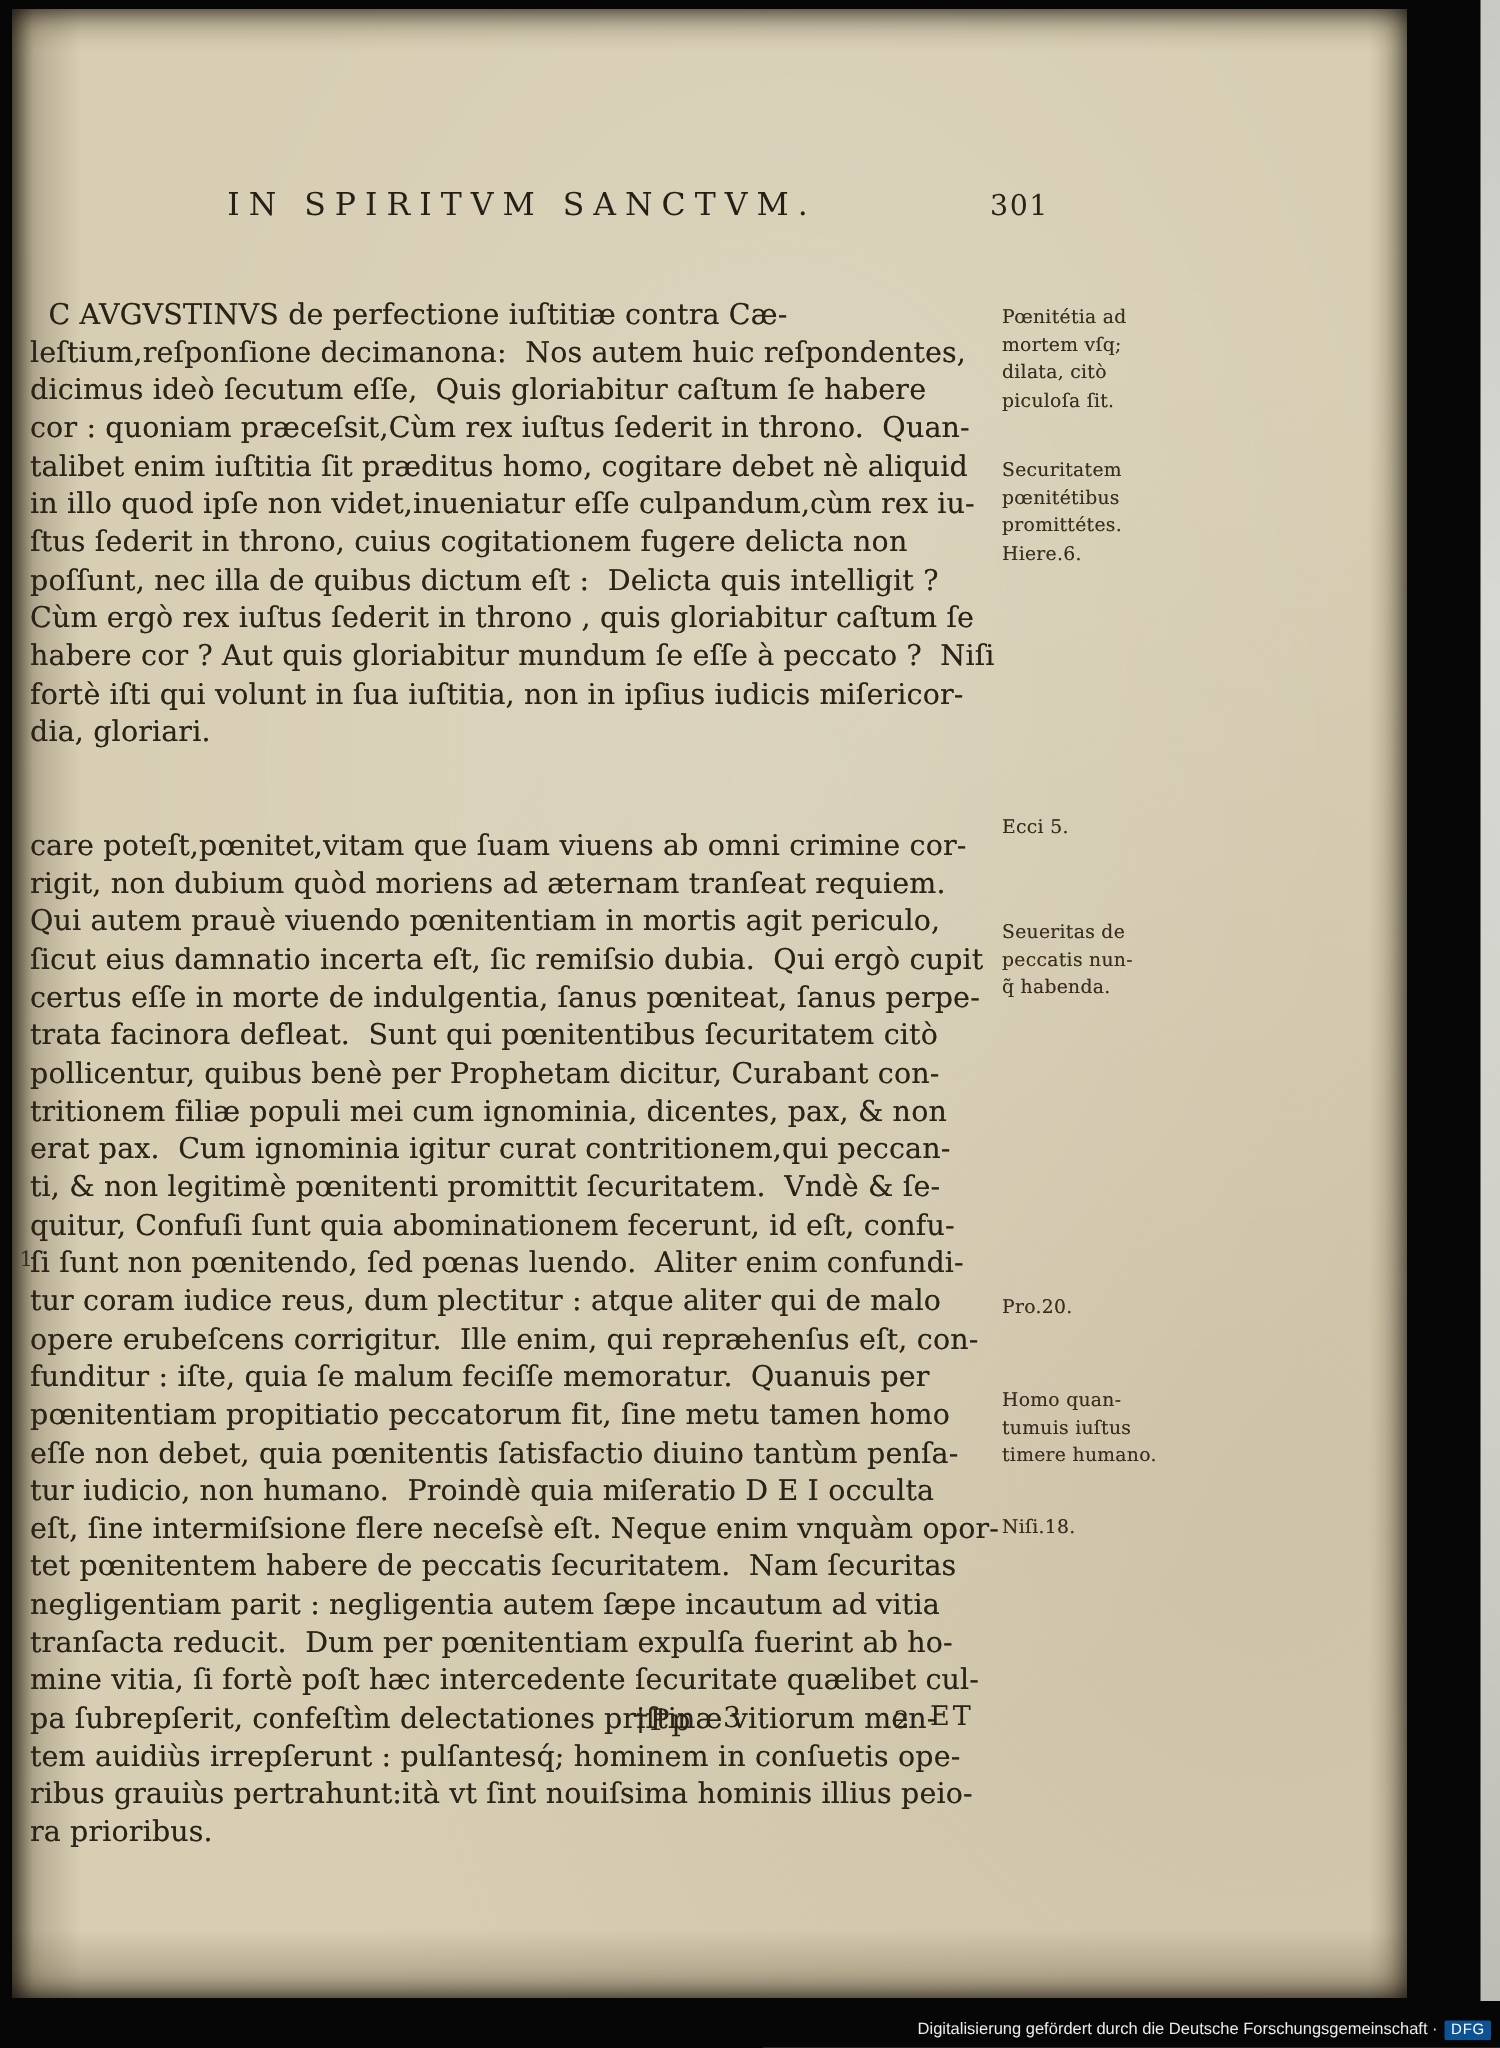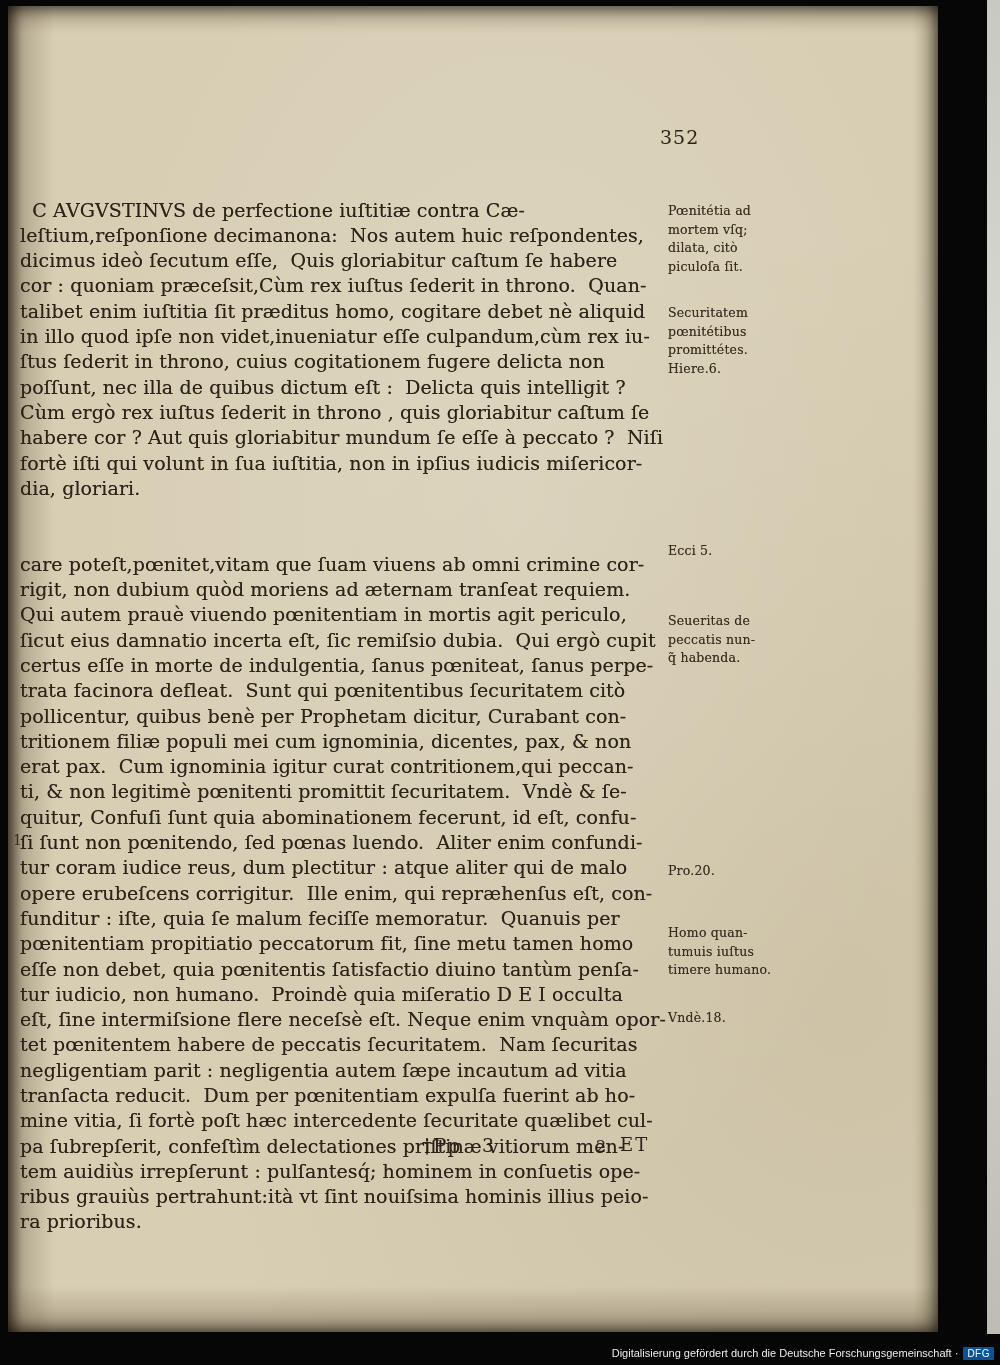--- a/index.html
+++ b/index.html
@@ -91,21 +91,22 @@
   }
 </style>
 </head>
 <body>
 
 <div class="stage">
 
   <div class="page">
 
     <div class="running-header">
-      <span class="page-number">352</span>
+      <span class="header-title">IN SPIRITVM SANCTVM.</span>
+      <span class="page-number">301</span>
     </div>
 
     <div class="body-text">
       <div class="para">  C AVGVSTINVS de perfectione iuſtitiæ contra Cæ-
 leſtium,reſponſione decimanona:  Nos autem huic reſpondentes,
 dicimus ideò ſecutum eſſe,  Quis gloriabitur caſtum ſe habere
 cor : quoniam præceſsit,Cùm rex iuſtus ſederit in throno.  Quan-
 talibet enim iuſtitia ſit præditus homo, cogitare debet nè aliquid
 in illo quod ipſe non videt,inueniatur eſſe culpandum,cùm rex iu-
 ſtus ſederit in throno, cuius cogitationem fugere delicta non
@@ -155,21 +156,21 @@
 promittétes.
 Hiere.6.</div>
       <div class="note" style="top:536px">Ecci 5.</div>
       <div class="note" style="top:606px">Seueritas de
 peccatis nun-
 q̃ habenda.</div>
       <div class="note" style="top:856px">Pro.20.</div>
       <div class="note" style="top:918px">Homo quan-
 tumuis iuſtus
 timere humano.</div>
-      <div class="note" style="top:1003px">Vndè.18.</div>
+      <div class="note" style="top:1003px">Niſi.18.</div>
     </aside>
 
     <div class="signature-line">
       <span class="sig-mark">†Pp</span>
       <span class="sig-num">3</span>
       <span class="catch-mid">2</span>
       <span class="catchword">ET</span>
     </div>
 
   </div>

